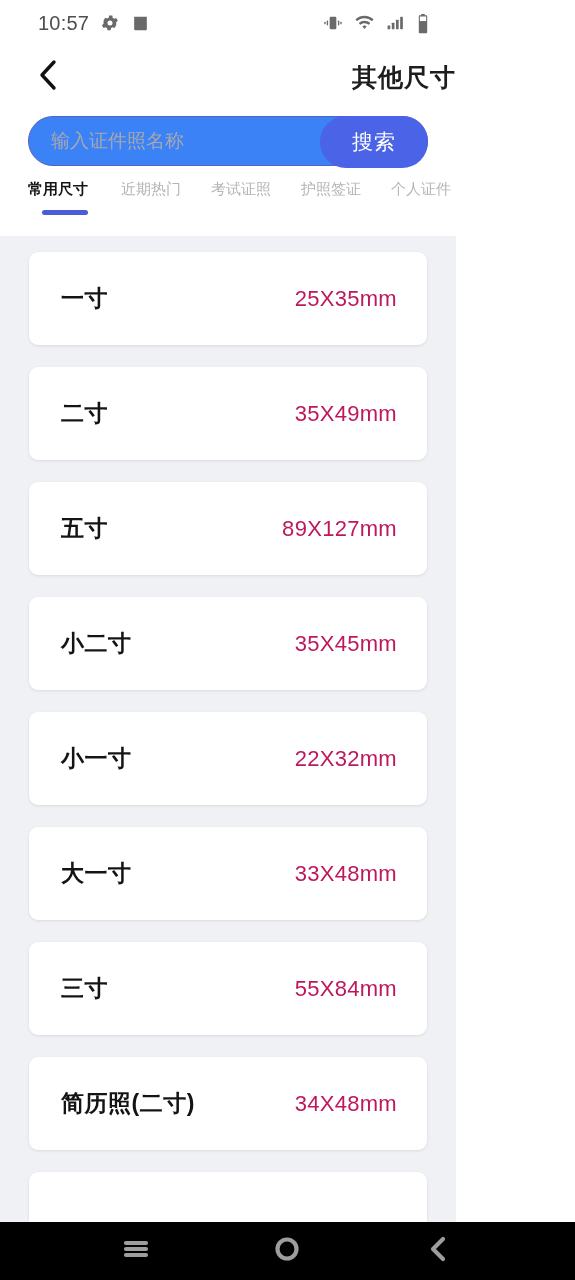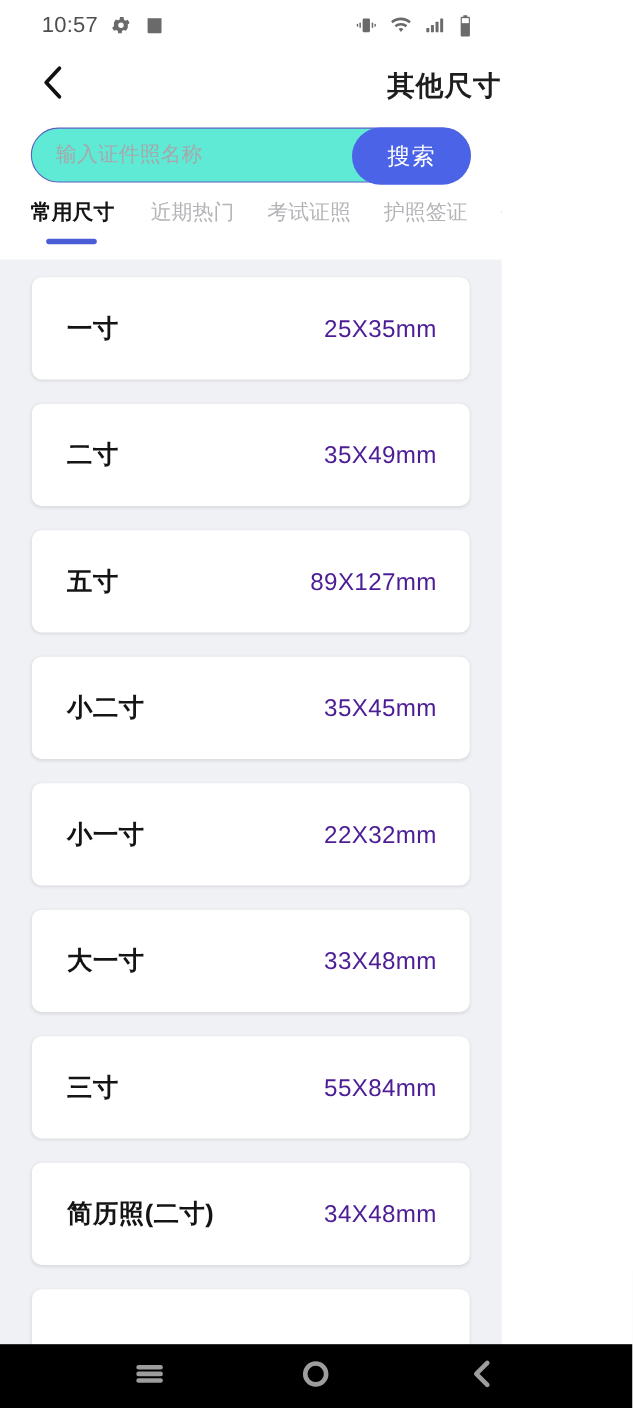--- a/index.html
+++ b/index.html
@@ -39,21 +39,21 @@
   }
 
   
   .search-wrap {
     flex:0 0 66px; background:#ffffff;
     display:flex; align-items:center; padding:0 28px;
   }
   .search-box {
     position:relative; width:100%; height:50px;
     border:1.6px solid #5a5fc4; border-radius:26px;
-    background:#5eead4; display:flex; align-items:center;
+    background:#3b82f6; display:flex; align-items:center;
   }
   .search-input {
     flex:1; border:0; outline:0; background:transparent;
     font-family:inherit; font-size:19px; color:#3a3a3a;
     padding-left:22px; padding-right:10px;
   }
   .search-input::placeholder { color:#a8a8ac; }
   .search-btn {
     position:absolute; right:-1px; top:-1px;
     height:52px; min-width:108px; padding:0 22px;
@@ -63,21 +63,21 @@
   }
 
   
   .tabs-wrap {
     flex:0 0 62px; background:#ffffff;
     display:flex; align-items:flex-start; overflow:hidden;
     padding-left:28px;
   }
   .tab {
     position:relative; flex:0 0 auto; padding:6px 15px 0 15px;
-    font-size:19px; color:#b4b4b8; white-space:nowrap; cursor:pointer;
+    font-size:15px; color:#b4b4b8; white-space:nowrap; cursor:pointer;
   }
   .tab:first-child { padding-left:0; padding-right:18px; }
   .tab.active { color:#141414; font-weight:700; }
   .tab.active .tab-underline {
     position:absolute; left:14px; bottom:-16px;
     width:46px; height:5px; border-radius:3px; background:#4a5cd6;
   }
 
   
   .list {
@@ -88,21 +88,21 @@
     margin:0 29px 22px 29px; height:93px;
     background:#ffffff; border-radius:9px;
     box-shadow:0 1px 3px rgba(30,30,40,.10);
     display:flex; align-items:center;
     padding:0 30px 0 32px; cursor:pointer;
   }
   .card-name {
     font-size:23px; color:#141414; font-weight:700; letter-spacing:.5px;
   }
   .card-size {
-    margin-left:auto; font-size:22px; color:#4c1d95; letter-spacing:.3px;
+    margin-left:auto; font-size:22px; color:#be185d; letter-spacing:.3px;
   }
 
   
   .navbar {
     position:absolute; left:0; bottom:0; width:575px; height:58px;
     background:#000000; display:flex; align-items:center;
     justify-content:space-around; padding:0 60px;
   }
   .nav-btn {
     width:70px; height:58px; display:flex;

